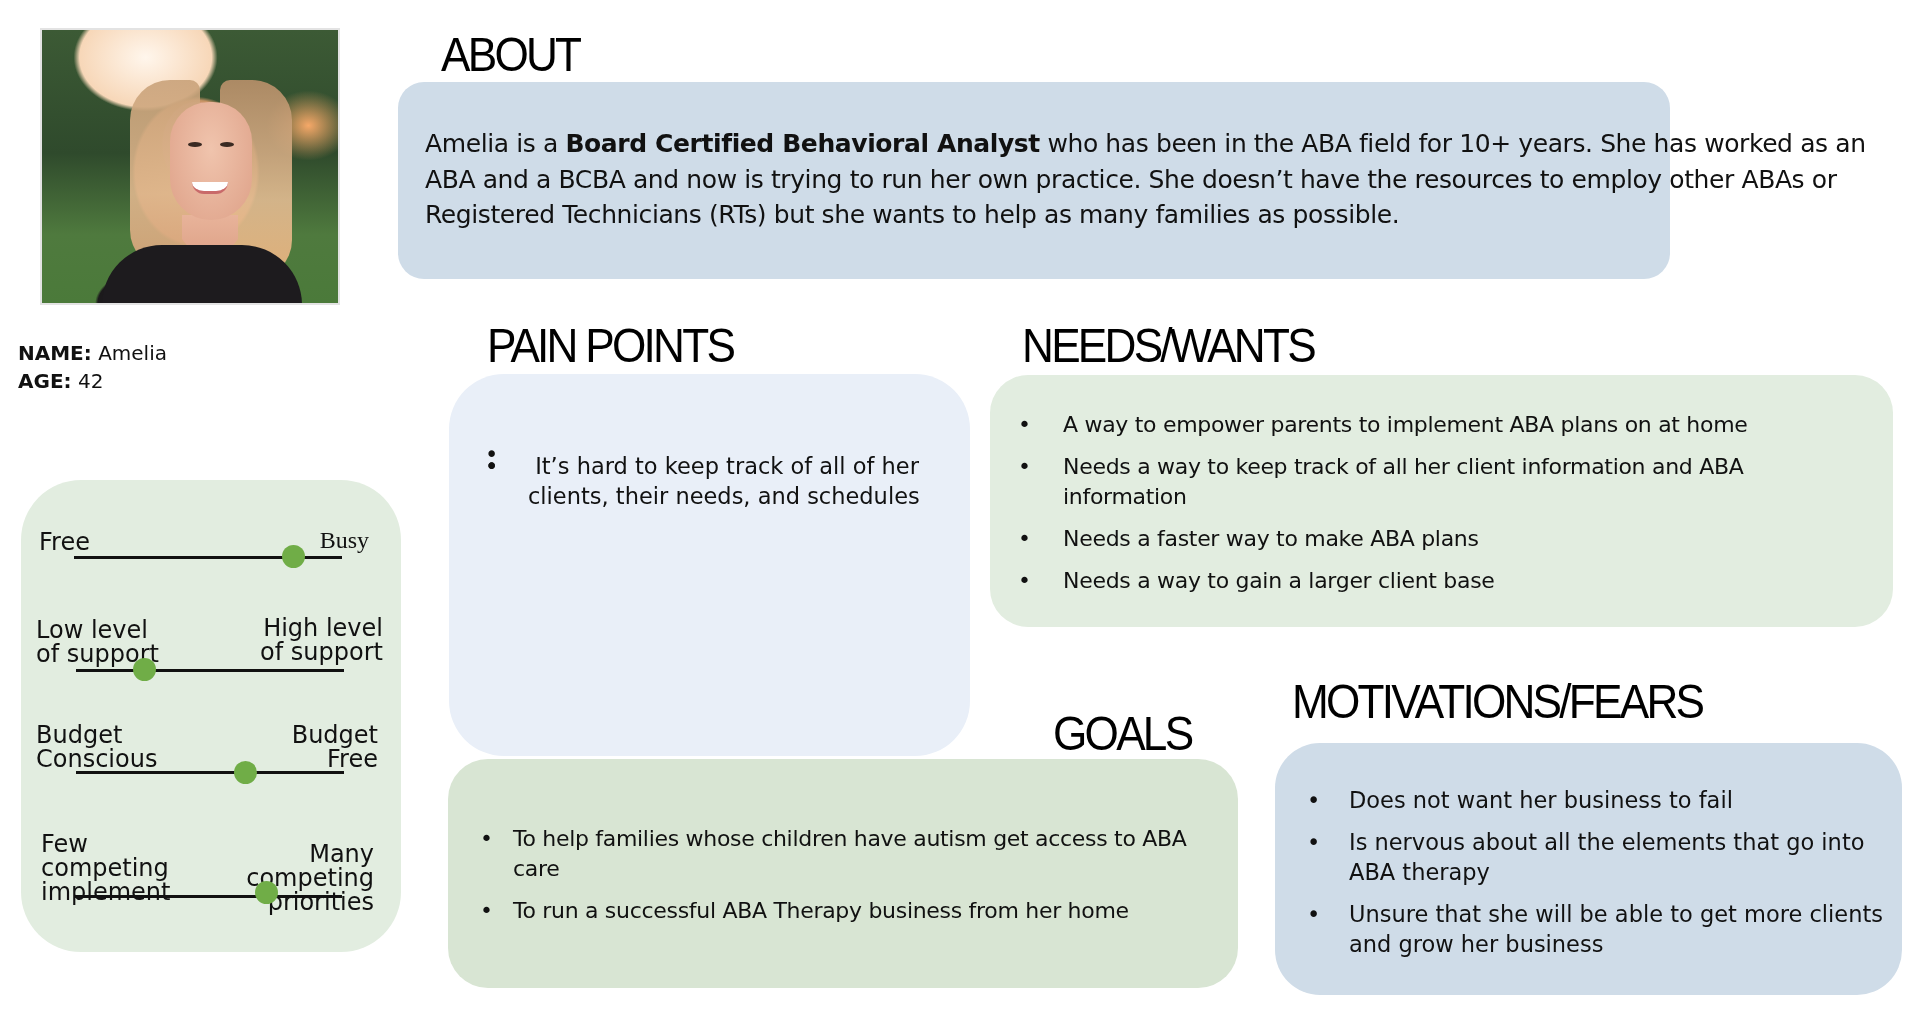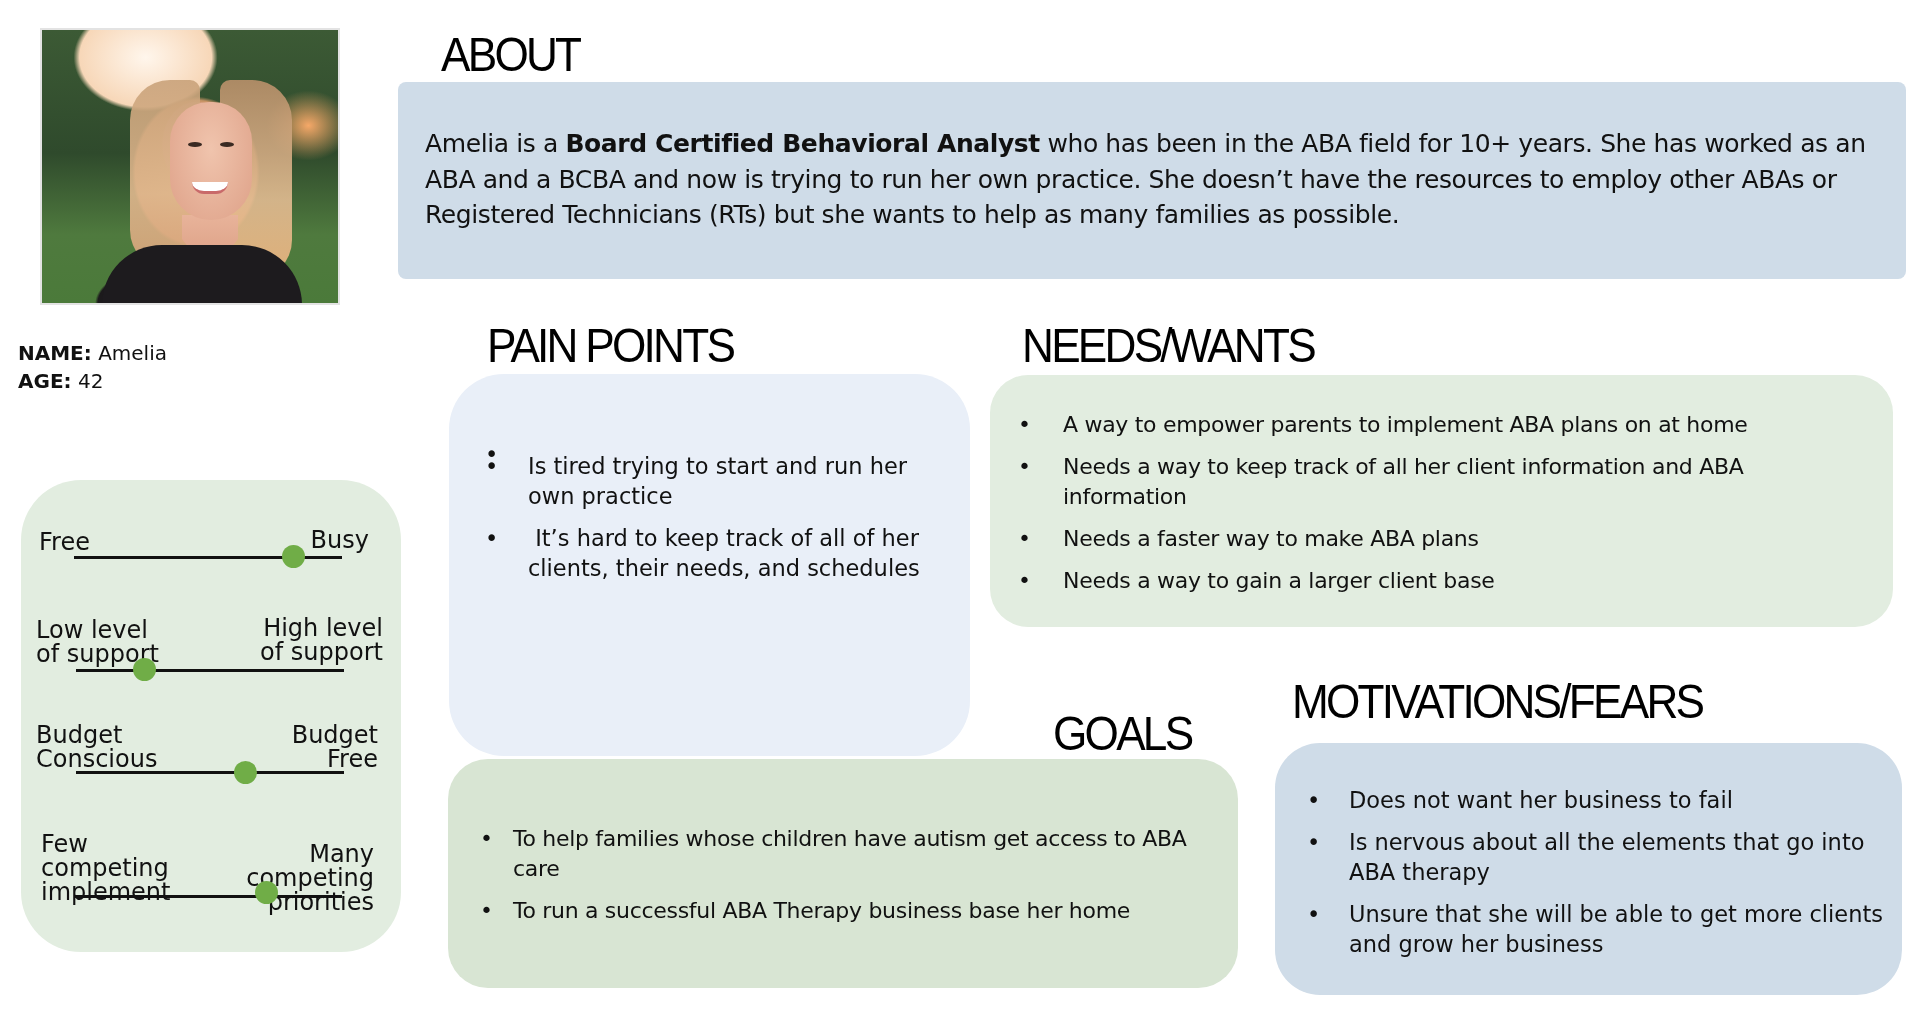--- a/index.html
+++ b/index.html
@@ -45,21 +45,21 @@
 
   
   .heading {
     position: absolute; font-family: "Liberation Sans", sans-serif;
     font-size: 48px; line-height: 48px; color: #000; letter-spacing: -3px;
     transform: scaleX(0.92); transform-origin: left top; white-space: nowrap;
   }
 
   
   .box { position: absolute; border-radius: 42px; }
-  .about-box { left: 398px; top: 82px; width: 1508px; height: 197px; background: #cfdce8; border-radius: 8px; }
+  .about-box { left: 398px; top: 82px; width: 1272px; height: 197px; background: #cfdce8; border-radius: 26px; }
   .pain-box { left: 449px; top: 374px; width: 521px; height: 382px; background: #e9eff8; border-radius: 55px; }
   .needs-box { left: 990px; top: 375px; width: 903px; height: 252px; background: #e2ede0; border-radius: 38px; }
   .goals-box { left: 448px; top: 759px; width: 790px; height: 229px; background: #d8e5d3; border-radius: 40px; }
   .motiv-box { left: 1275px; top: 743px; width: 627px; height: 252px; background: #cfdce8; border-radius: 45px; }
 
   .about-text {
     position: absolute; left: 27px; top: 44px; width: 1460px;
     font-size: 25px; line-height: 35.5px; color: #111;
     letter-spacing: -0.4px;
   }
@@ -96,21 +96,21 @@
 </div>
 
 <div class="abs identity">
   <div><b>NAME:</b><span> Amelia</span></div>
   <div><b>AGE:</b><span> 42</span></div>
 </div>
 
 <div class="abs slider-card">
 
   <div class="slider-label" style="left:18px; top:50px;">Free</div>
-  <div class="slider-label right" style="right:32px; top:48px;">Busy</div>
+  <div class="slider-label right" style="right:32px; top:48px;font-family:Liberation Serif, serif;">Busy</div>
   <div class="slider-track" style="left:53px; top:76px; width:268px;"></div>
   <div class="slider-dot" style="left:261px; top:65px;"></div>
 
   <div class="slider-label" style="left:15px; top:138px; white-space:pre-line;">Low level
 of support</div>
   <div class="slider-label right" style="right:18px; top:136px; white-space:pre-line;">High level
 of support</div>
   <div class="slider-track" style="left:55px; top:189px; width:268px;"></div>
   <div class="slider-dot" style="left:112px; top:178px;"></div>
 
@@ -133,40 +133,40 @@
 
 <div class="heading" style="left:441px; top:31px;">ABOUT</div>
 <div class="box about-box">
   <div class="about-text"><span>Amelia is a </span><b>Board Certified Behavioral Analyst</b><span> who has been in the ABA field for 10+ years. She has worked as an ABA and a BCBA and now is trying to run her own practice. She doesn’t have the resources to employ other ABAs or Registered Technicians (RTs) but she wants to help as many families as possible.</span></div>
 </div>
 
 <div class="heading" style="left:487px; top:322px;">PAIN POINTS</div>
 <div class="box pain-box">
   <ul class="bullets pain-list">
     <li><span class="dot">•</span></li>
-    <li><span class="dot">•</span><span>Is tired trying to start and run her own practice</span></li>
+    <li><span class="dot">•</span></li>
     <li style="white-space:pre-wrap;"><span class="dot">•</span><span> It’s hard to keep track of all of her clients, their needs, and schedules</span></li>
   </ul>
 </div>
 
 <div class="heading" style="left:1022px; top:322px;">NEEDS/WANTS</div>
 <div class="box needs-box">
   <ul class="bullets needs-list">
     <li><span class="dot">•</span><span>A way to empower parents to implement ABA plans on at home</span></li>
     <li><span class="dot">•</span><span>Needs a way to keep track of all her client information and ABA information</span></li>
     <li><span class="dot">•</span><span>Needs a faster way to make ABA plans</span></li>
     <li><span class="dot">•</span><span>Needs a way to gain a larger client base</span></li>
   </ul>
 </div>
 
 <div class="heading" style="left:1053px; top:710px;">GOALS</div>
 <div class="box goals-box">
   <ul class="bullets goals-list">
     <li><span class="dot">•</span><span>To help families whose children have autism get access to ABA care</span></li>
-    <li><span class="dot">•</span><span>To run a successful ABA Therapy business base her home</span></li>
+    <li><span class="dot">•</span><span>To run a successful ABA Therapy business from her home</span></li>
   </ul>
 </div>
 
 <div class="heading" style="left:1292px; top:678px;">MOTIVATIONS/FEARS</div>
 <div class="box motiv-box">
   <ul class="bullets motiv-list">
     <li><span class="dot">•</span><span>Does not want her business to fail</span></li>
     <li><span class="dot">•</span><span>Is nervous about all the elements that go into ABA therapy</span></li>
     <li><span class="dot">•</span><span>Unsure that she will be able to get more clients and grow her business</span></li>
   </ul>

